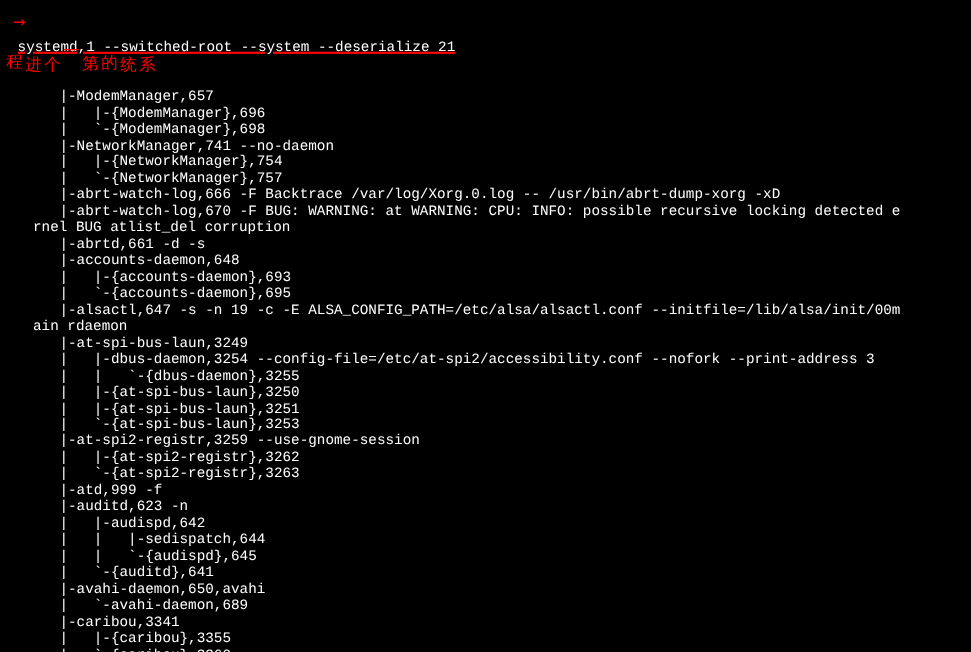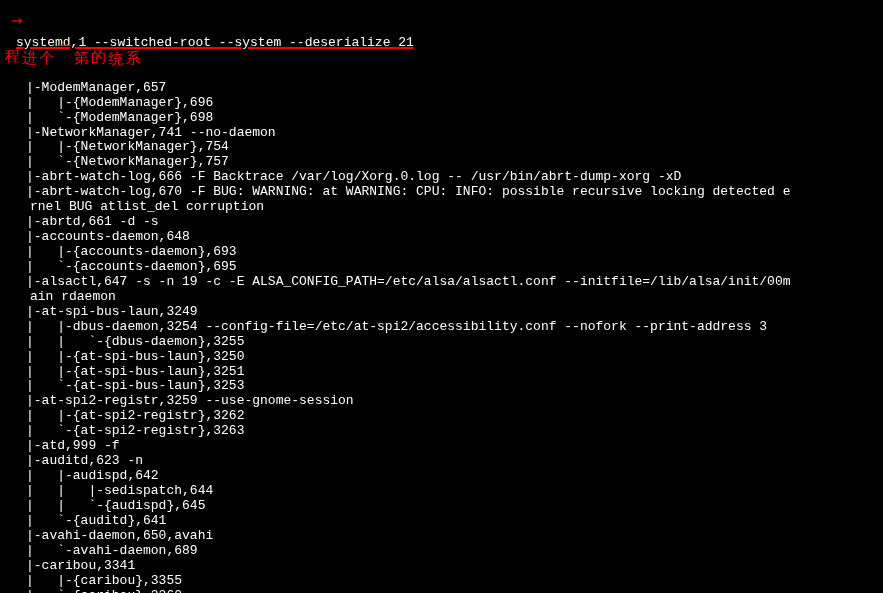--- a/index.html
+++ b/index.html
@@ -49,21 +49,21 @@
       letter-spacing: 2px;
     }
     .underline {
       text-decoration: underline;
       text-decoration-color: #ff0000;
       text-decoration-thickness: 2px;
     }
     .line {
       padding-left: 16px;
     }
-    .line.indent-1 { padding-left: 26px; }
+    .line.indent-1 { padding-left: 54px; }
   </style>
 </head>
 <body>
 
 <div class="annotation">
   <div class="arrow">↗</div>
   <div class="annotation-text">系统的第一个进程</div>
 </div>
 
 <div class="terminal">

